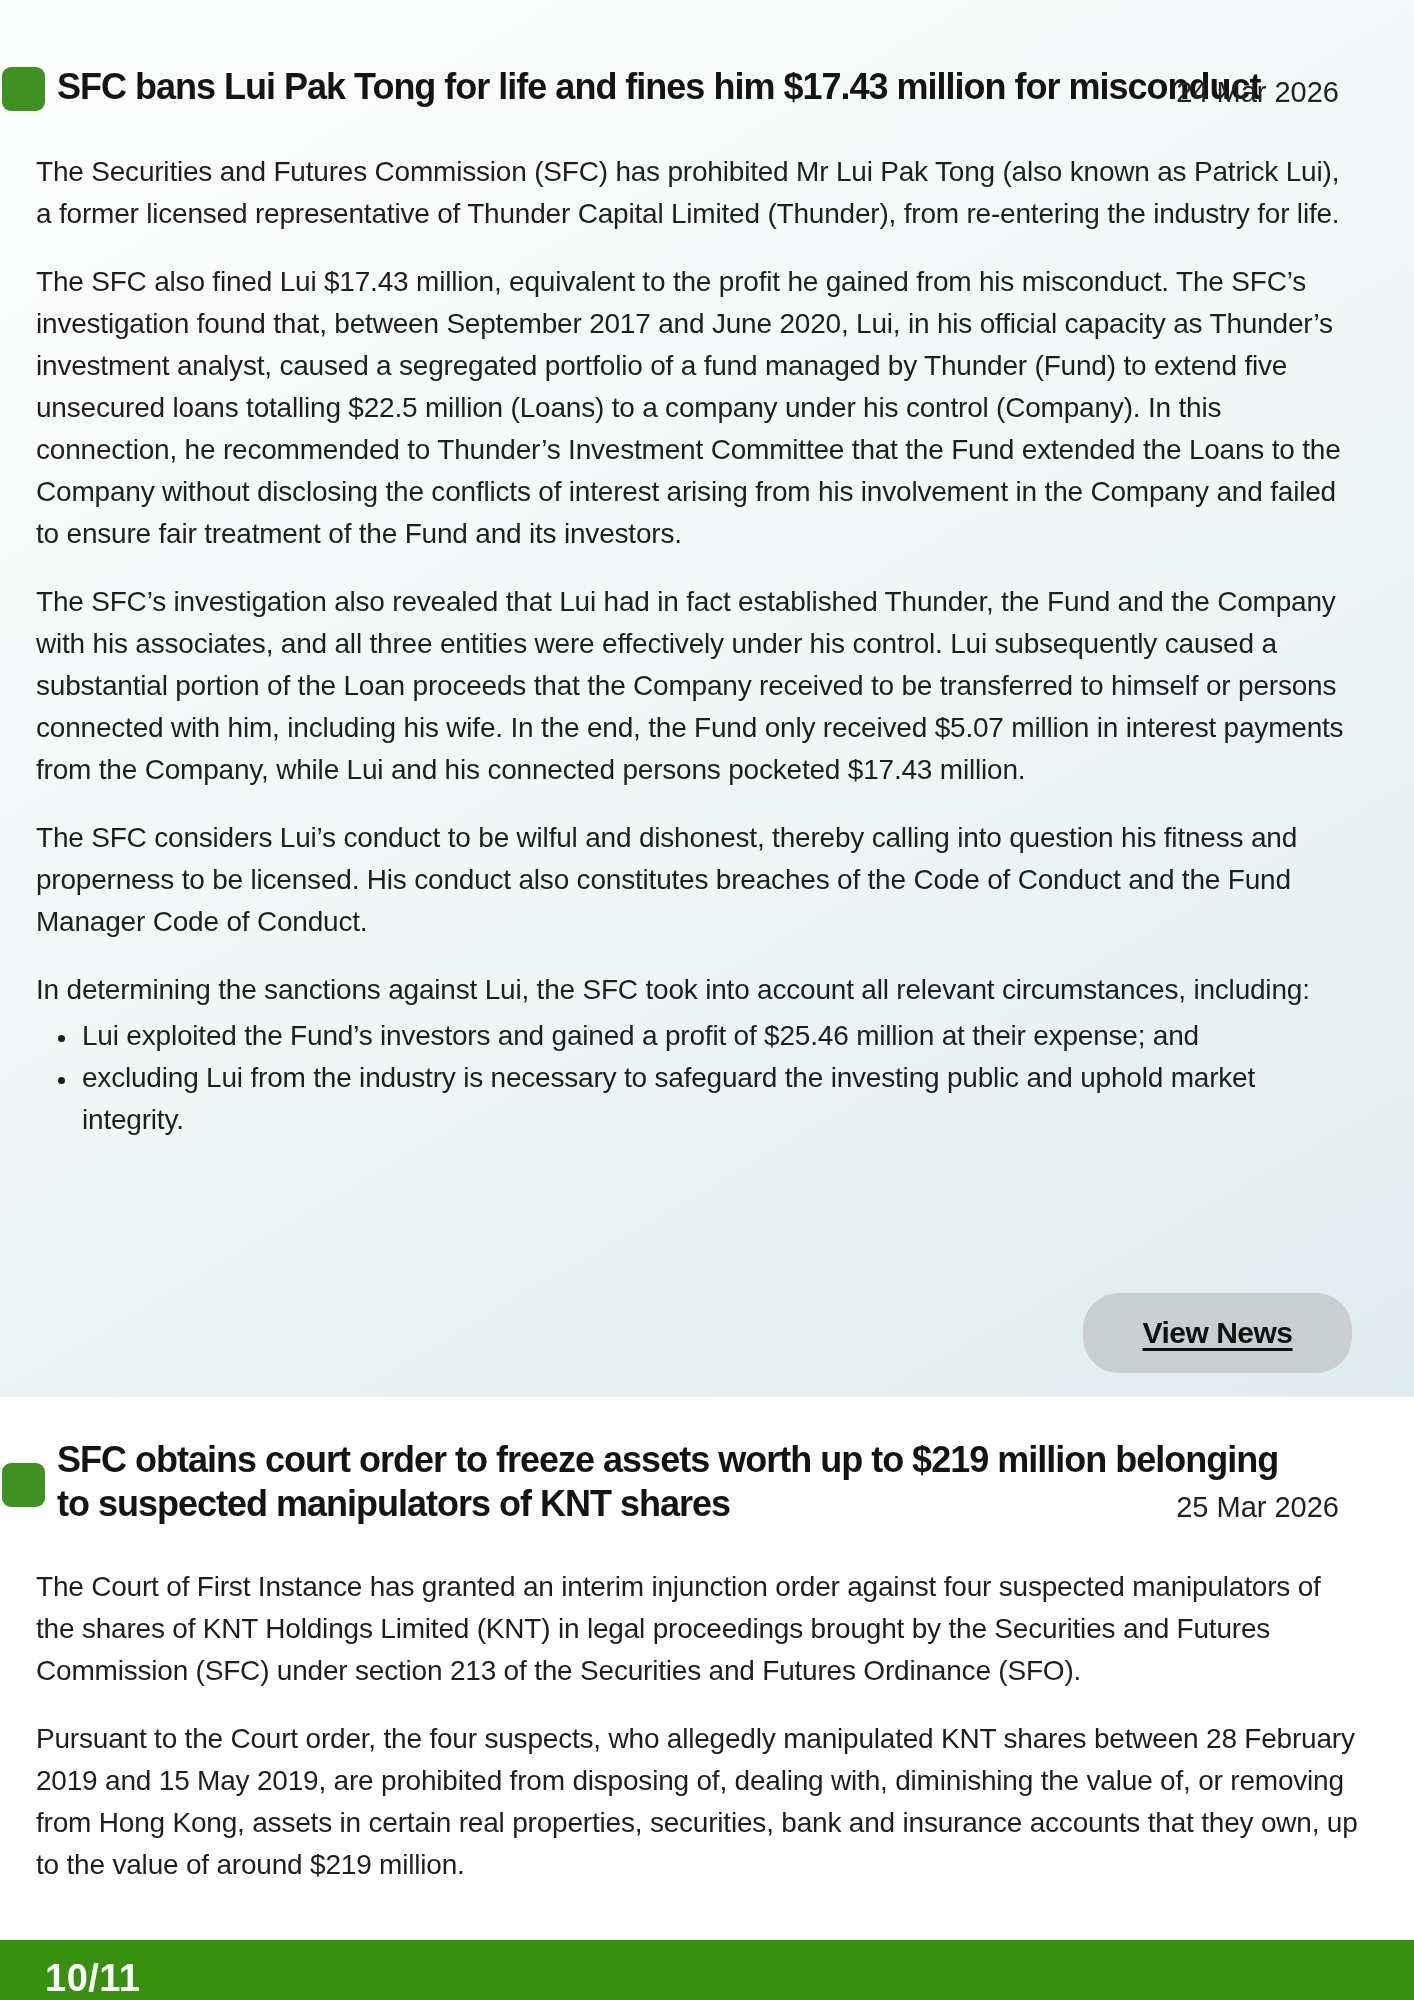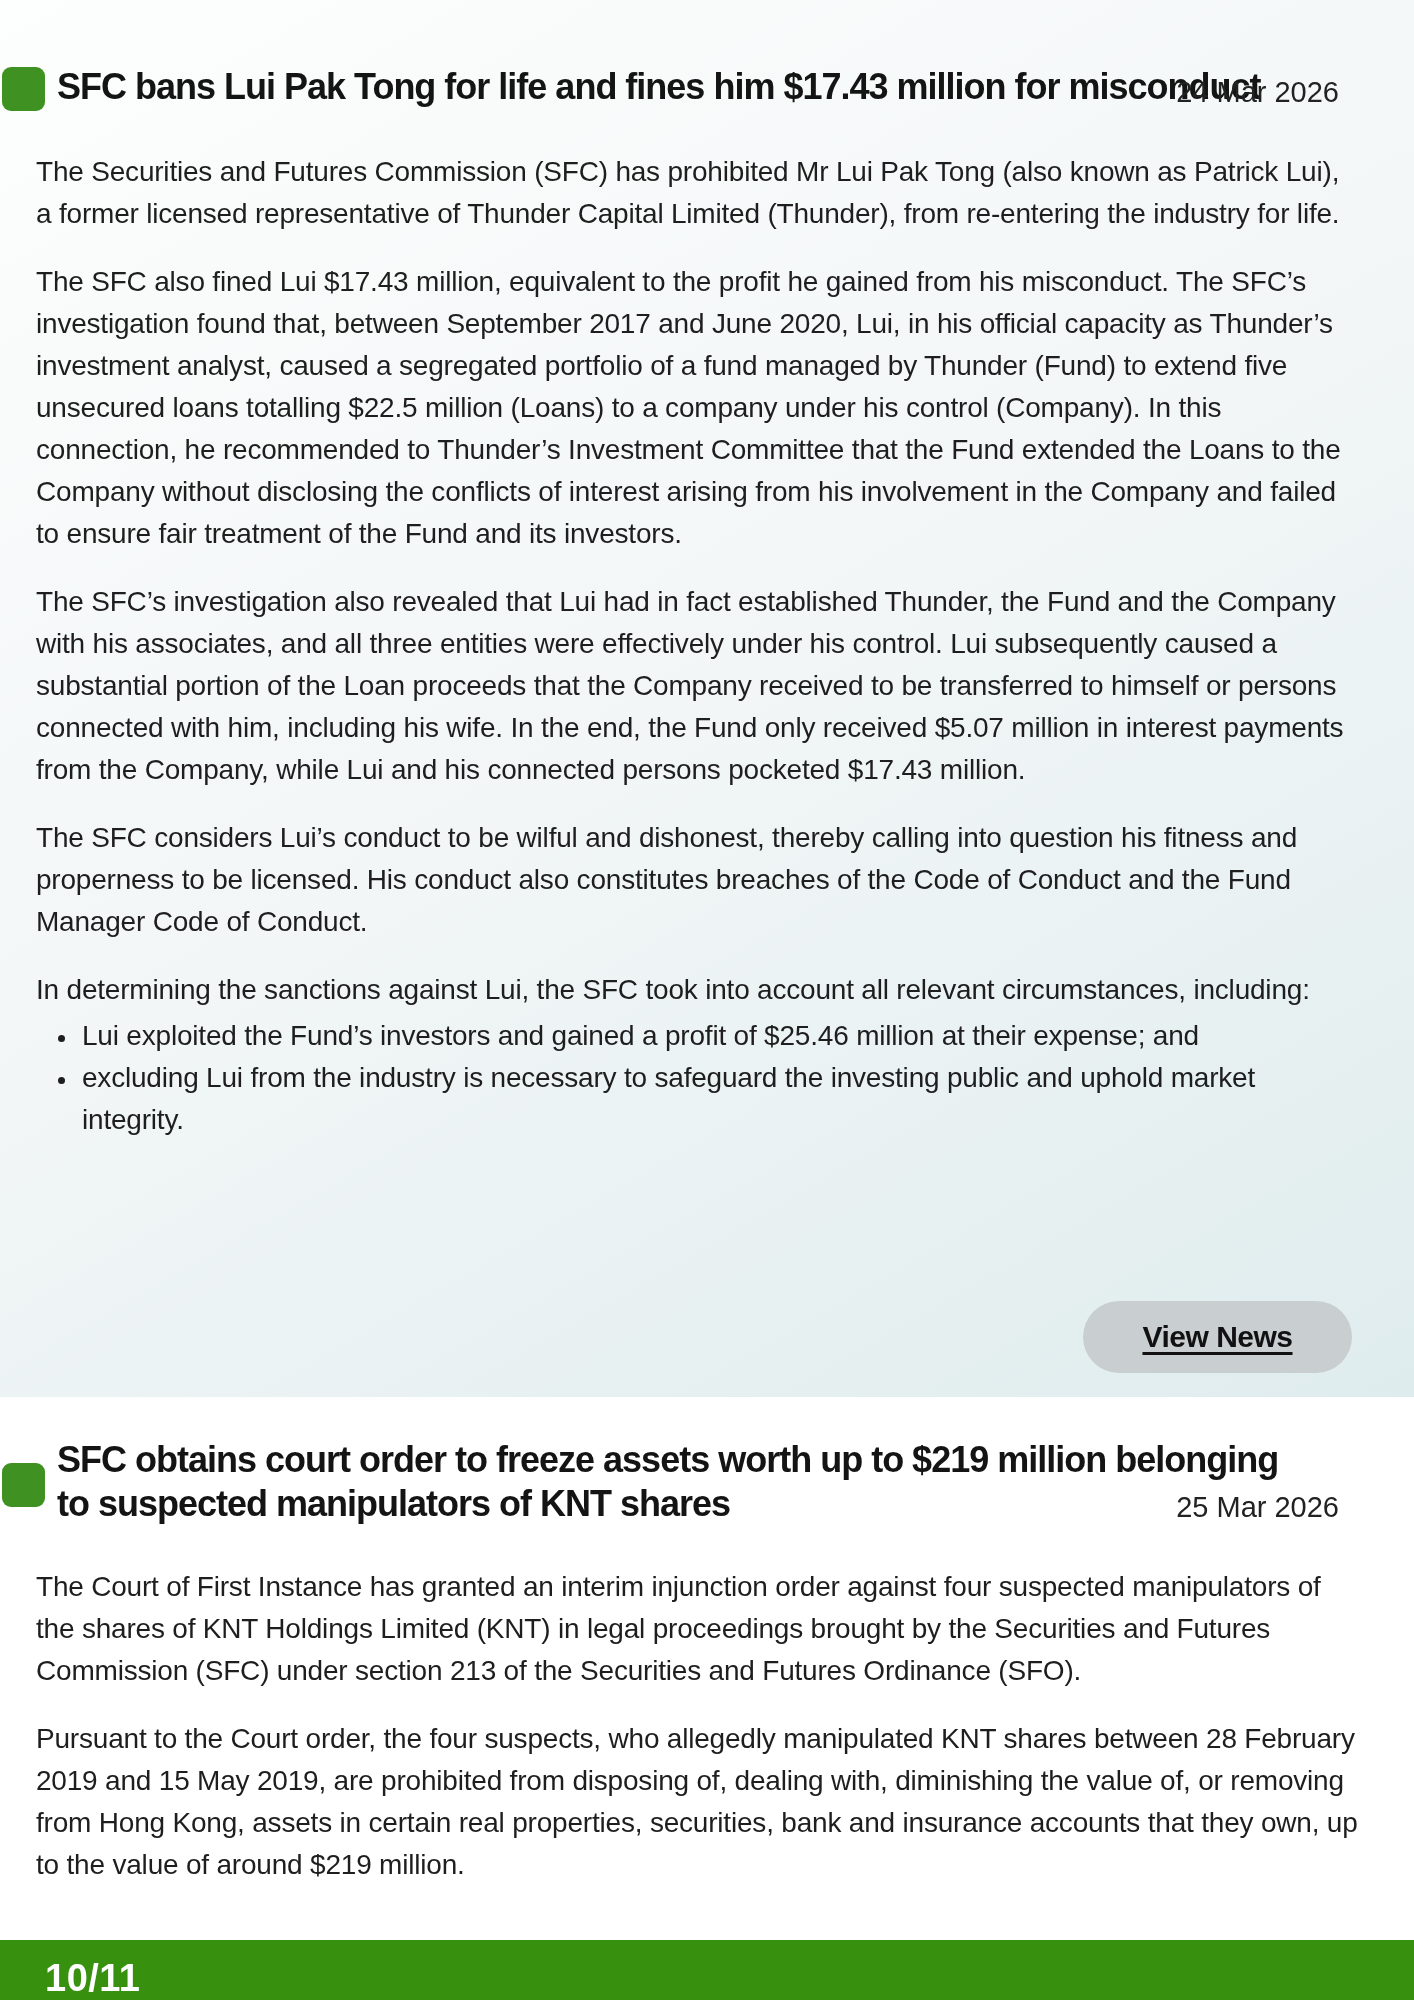--- a/index.html
+++ b/index.html
@@ -88,21 +88,21 @@
   }
   .bullets li::marker {
     font-size: 22px;
     color: #1e1e1e;
   }
   .view-news-btn {
     position: absolute;
     right: 62px;
     bottom: 24px;
     width: 269px;
-    height: 72px;
+    height: 80px;
     border-radius: 36px;
     background: #c9ced1;
     display: flex;
     align-items: center;
     justify-content: center;
     cursor: pointer;
   }
   .view-news-btn .btn-label {
     font-size: 30px;
     font-weight: 700;

